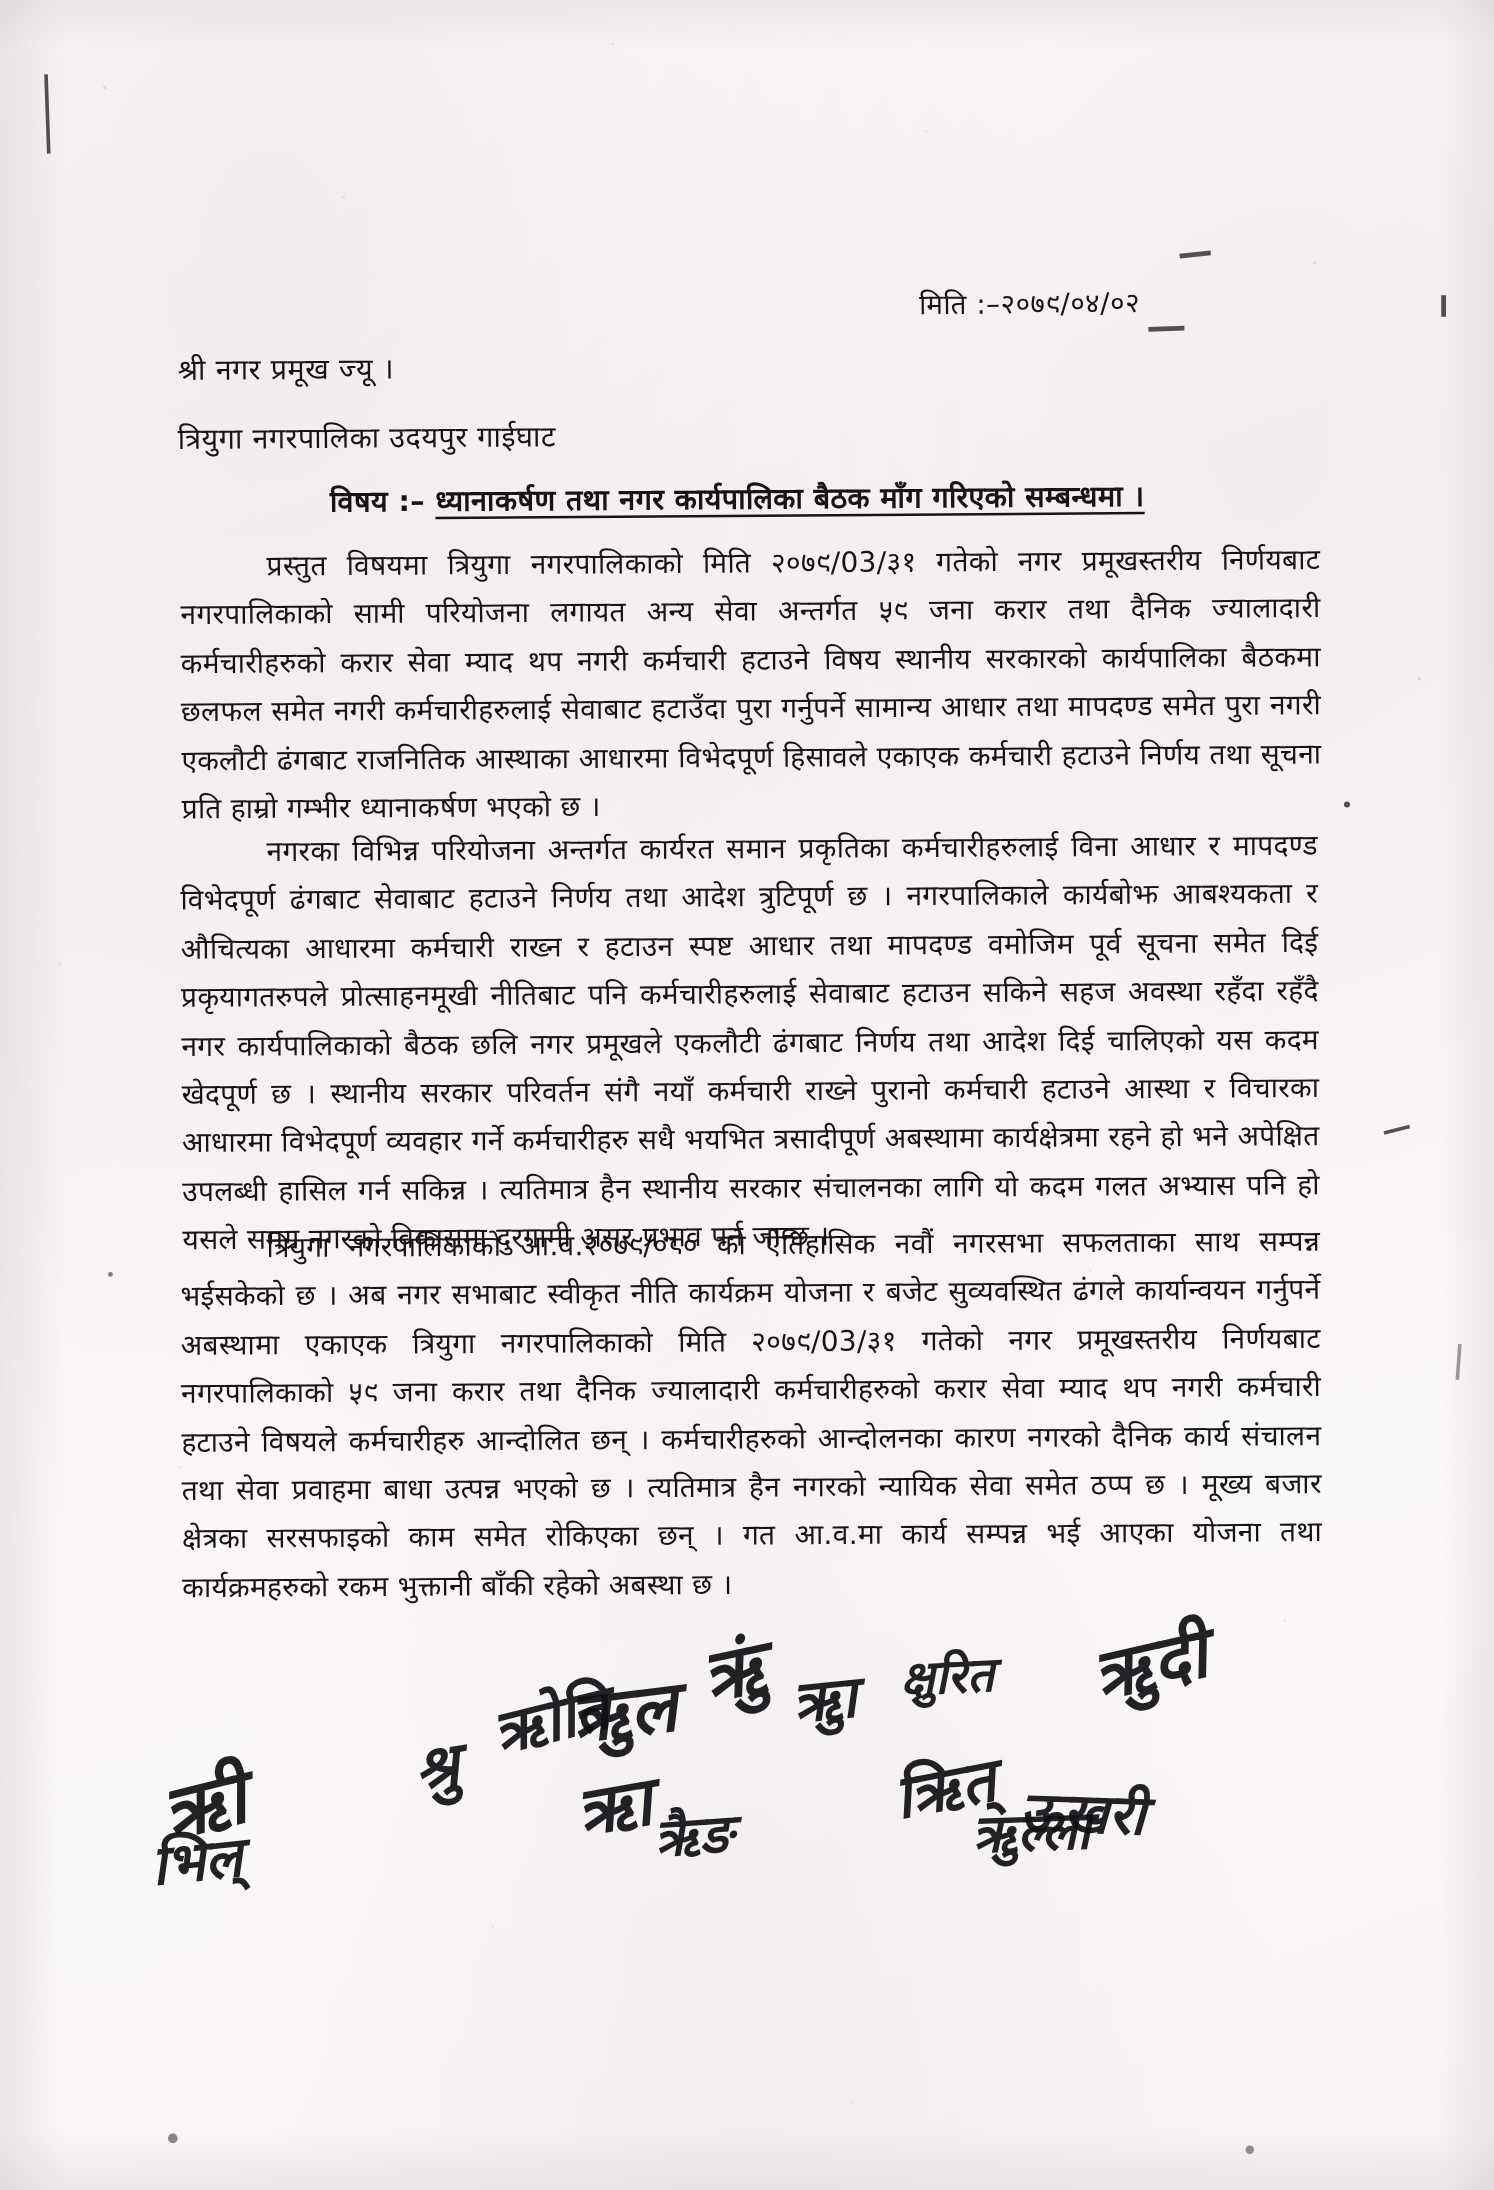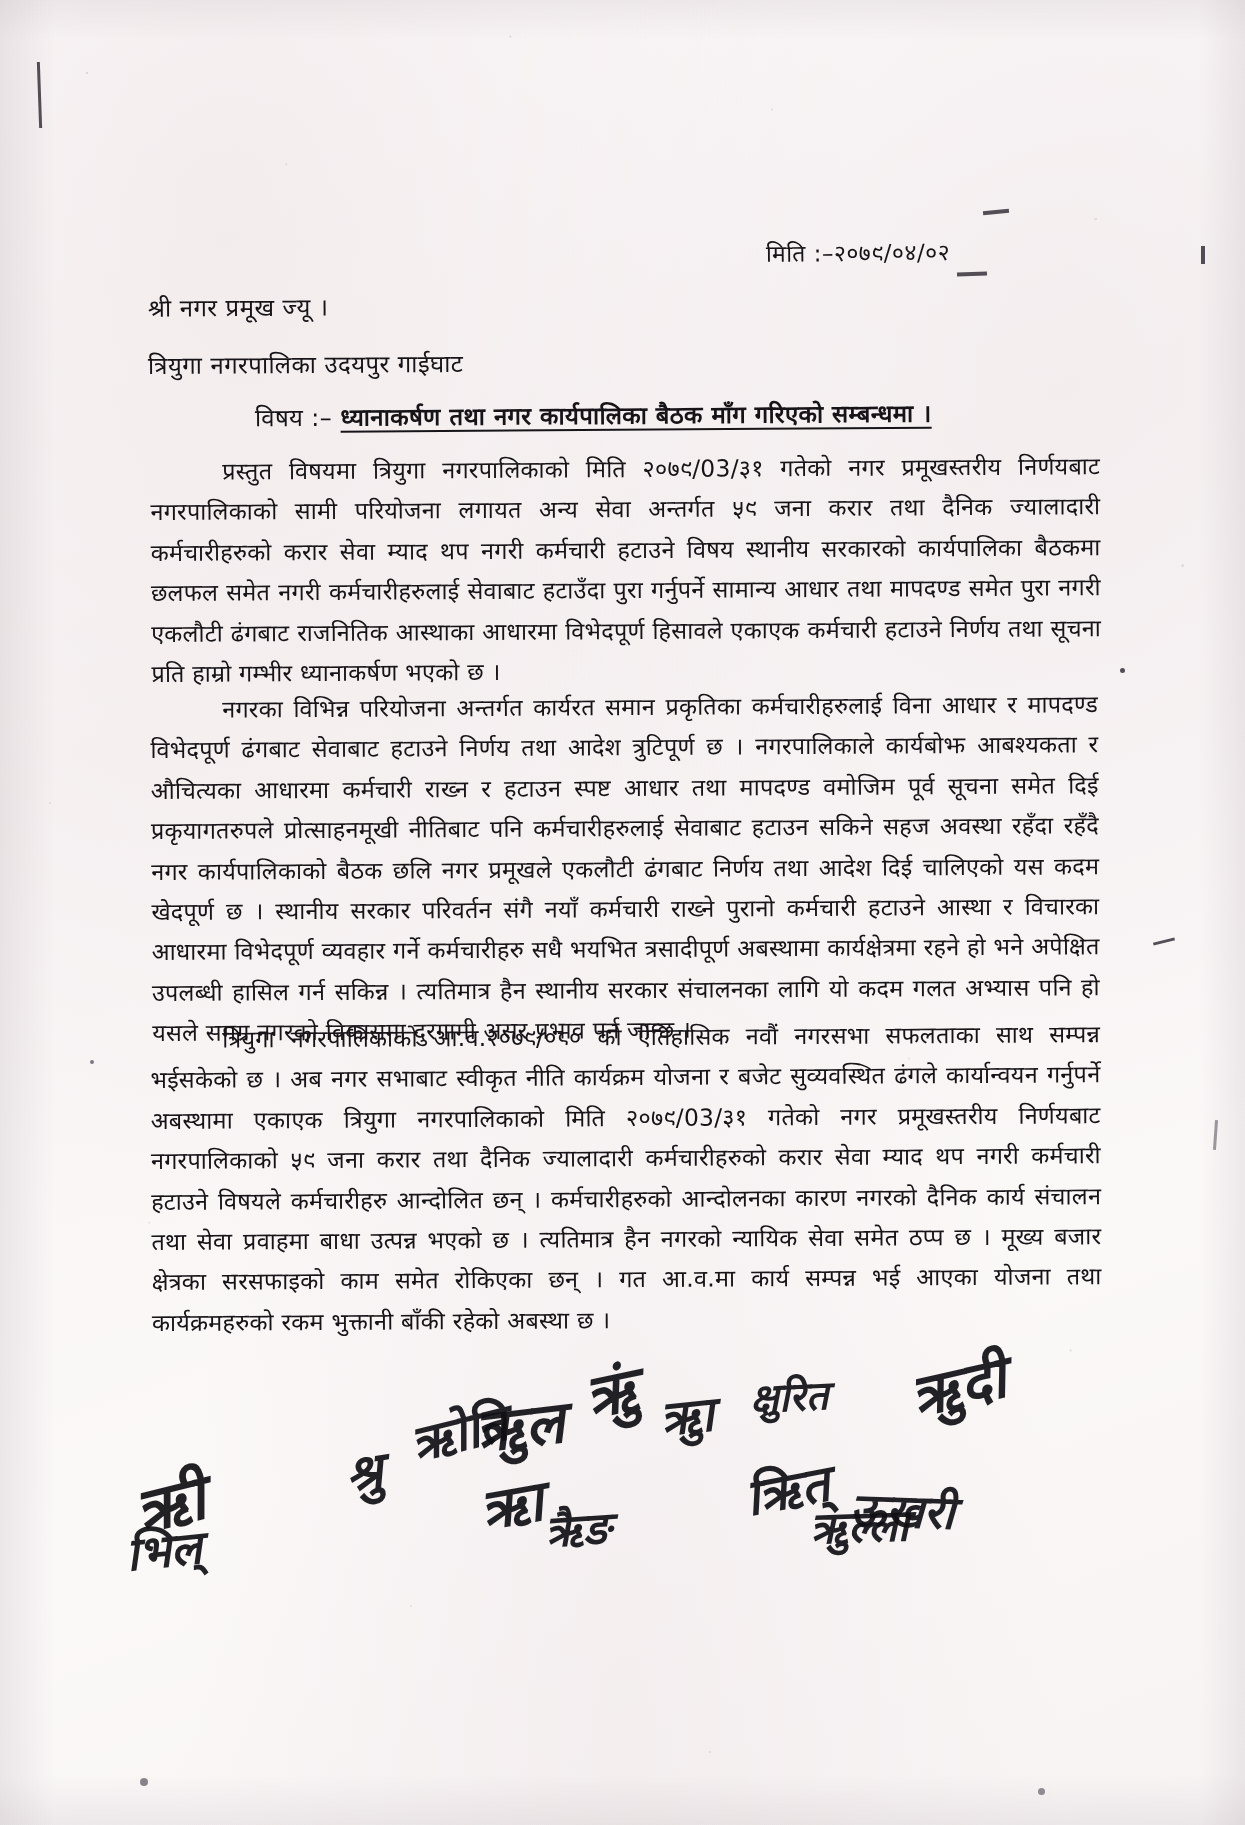--- a/index.html
+++ b/index.html
@@ -90,21 +90,21 @@
   .subject-row {
     position: absolute;
     left: 255px;
     top: 398px;
     font-size: 24px;
     font-weight: 700;
     letter-spacing: .3px;
     transform: rotate(-0.4deg);
     white-space: nowrap;
   }
-  .subject-row .label { font-weight: 400; }
+  .subject-row .label { font-weight: 700; margin-left: 20px; }
   .subject-row .subject-text {
     font-weight: 700;
     text-decoration: underline;
     text-underline-offset: 5px;
     text-decoration-thickness: 1.5px;
   }
 
   .body-block {
     position: absolute;
     left: 150px;

